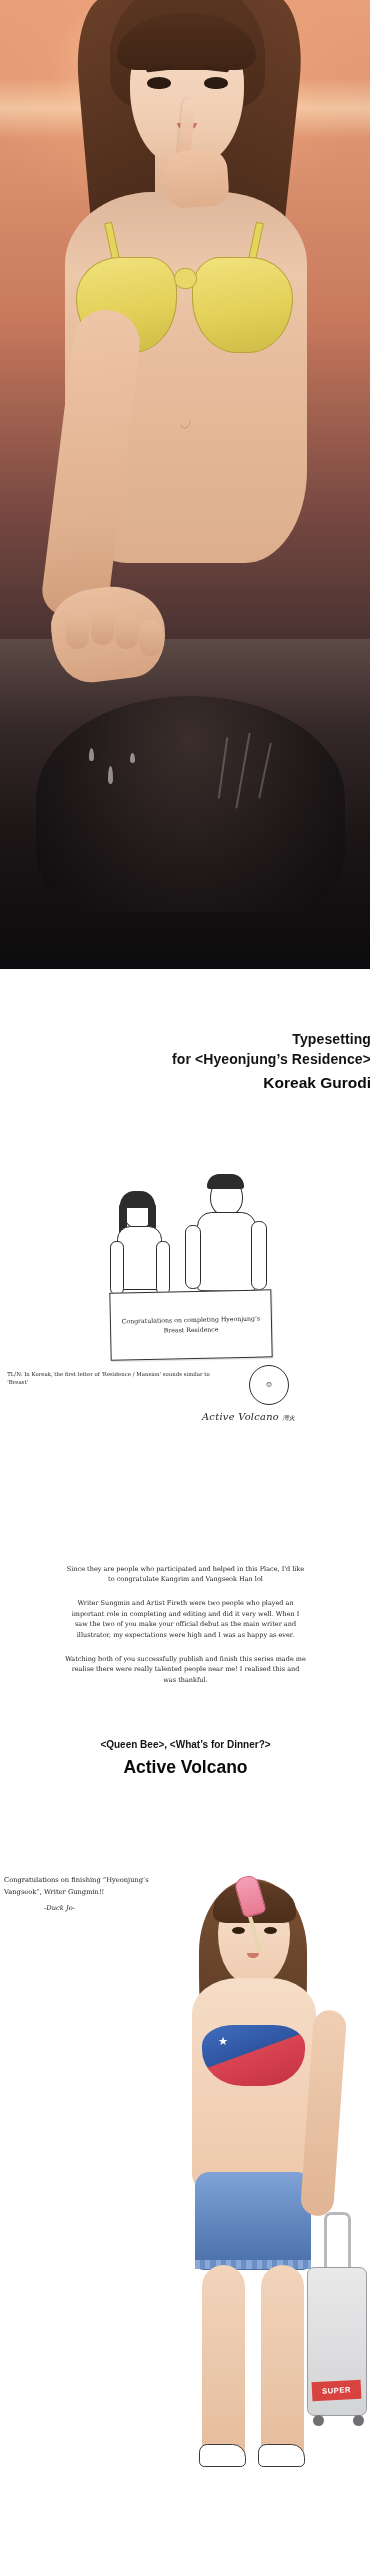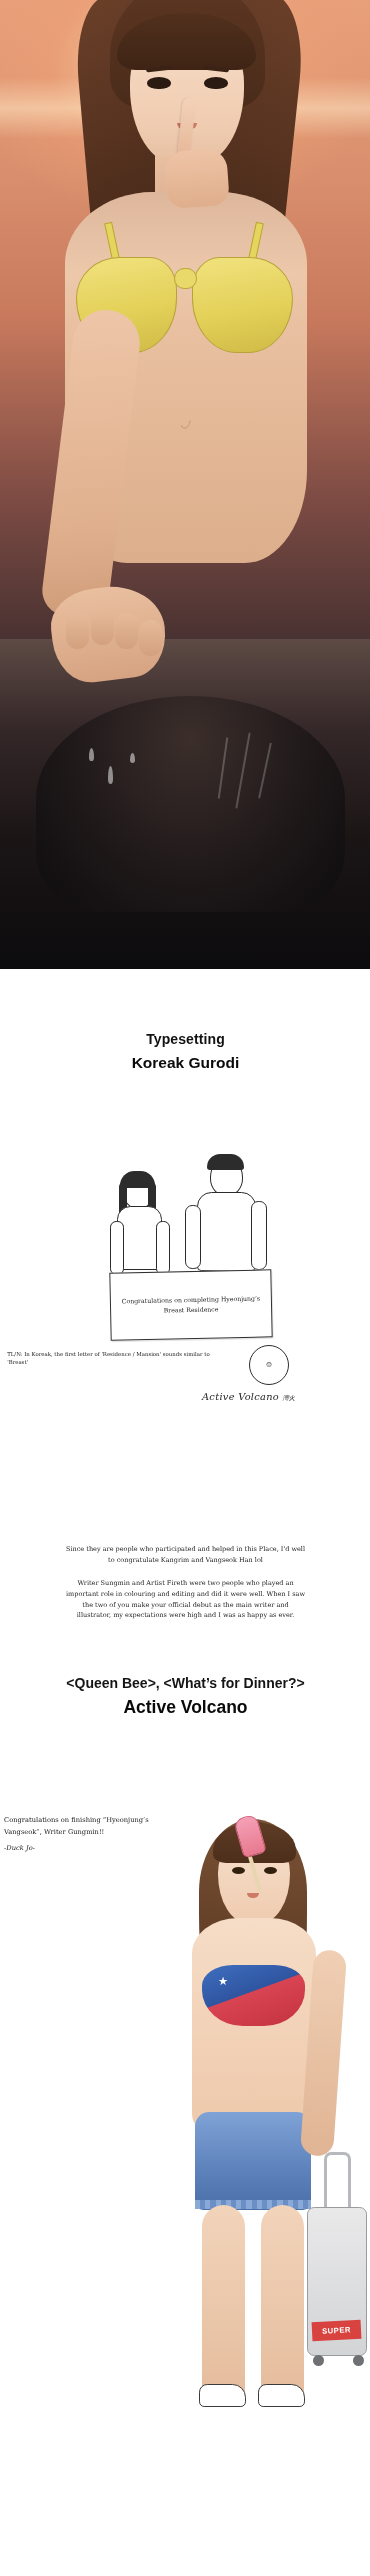--- a/index.html
+++ b/index.html
@@ -243,21 +243,21 @@
     width: 1.5px;
     background: rgba(255,255,255,0.22);
     border-radius: 1px;
   }
   .m1 { left: 222px; top: 737px; height: 62px; transform: rotate(8deg); }
   .m2 { left: 242px; top: 732px; height: 77px; transform: rotate(10deg); }
   .m3 { left: 264px; top: 742px; height: 57px; transform: rotate(12deg); }
 
   
   .credit-block {
-    text-align: center;
+    text-align: right;
     padding-top: 61px;
   }
   .credit-line {
     font-size: 14px;
     font-weight: 700;
     color: #121212;
     line-height: 1.42;
     letter-spacing: 0.1px;
   }
   .credit-name {
@@ -373,21 +373,21 @@
     color: #1c1c1c;
   }
   .letter p { margin: 0 0 13.4px 0; }
 
   
   .credit-block-2 {
     text-align: center;
     margin-top: 54px;
   }
   .works-line {
-    font-size: 14px;
+    font-size: 10px;
     font-weight: 700;
     color: #151515;
     margin-bottom: 6.2px;
   }
   .artist-name {
     font-size: 17.5px;
     font-weight: 700;
     color: #0a0a0a;
   }
 
@@ -405,20 +405,21 @@
     left: 4.1px; top: 20.6px;
     width: 170px;
     font-family: "DejaVu Serif", serif;
     font-size: 6.7px;
     line-height: 1.7;
     color: #1b1b1b;
   }
   .note-sign {
     margin-top: 5.2px;
     font-style: italic;
+    margin-left: 40px;
   }
   .p2-hair-back {
     position: absolute;
     left: 199px; top: 24px;
     width: 108px; height: 242px;
     background: linear-gradient(185deg, #7b5235 0%, #5e3c25 60%, #4a2d1a 100%);
     border-radius: 57px 57px 36px 46px / 77px 77px 155px 155px;
   }
   .p2-face {
     position: absolute;
@@ -611,20 +612,21 @@
     <div class="sweat s1"></div>
     <div class="sweat s2"></div>
     <div class="sweat s3"></div>
     <div class="motion-line m1"></div>
     <div class="motion-line m2"></div>
     <div class="motion-line m3"></div>
   </div>
 
   <div class="credit-block">
     <div class="credit-line">Typesetting</div>
+    <div class="credit-line">for &lt;Hyeonjung’s Residence&gt;</div>
     <div class="credit-name">Koreak Gurodi</div>
   </div>
 
   <div class="sketch-wrap">
 
     <div class="sk-figure-girl">
       <div class="sk-head" style="left:13.4px; top:0; width:29px; height:33px;"></div>
       <div class="sk-hair" style="left:10.3px; top:-3.1px; width:35px; height:17.5px; border-radius:17.5px 17.5px 3.1px 3.1px;"></div>
       <div class="sk-hair" style="left:9.3px; top:9.3px; width:8.2px; height:40px; border-radius:4.1px;"></div>
       <div class="sk-hair" style="left:38px; top:9.3px; width:8.2px; height:44px; border-radius:4.1px;"></div>
@@ -651,22 +653,23 @@
       <div class="stamp-face">☺</div>
     </div>
 
     <div class="signature">
       <span>Active Volcano</span>
       <small>灣火</small>
     </div>
   </div>
 
   <div class="letter">
-    <p>Since they are people who participated and helped in this Place, I'd well to congratulate Kangrim and Vangseok Han lol</p>
-    <p>Writer Sungmin and Artist Fireth were two people who played an important role in colouring and editing and did it were well. When I saw the two of you make your official debut as the main writer and illustrator, my expectations were high and I was as happy as ever.</p>
+    <p>Since they are people who participated and helped in this Place, I'd like to congratulate Kangrim and Vangseok Han lol</p>
+    <p>Writer Sungmin and Artist Fireth were two people who played an important role in completing and editing and did it very well. When I saw the two of you make your official debut as the main writer and illustrator, my expectations were high and I was as happy as ever.</p>
+    <p>Watching both of you successfully publish and finish this series made me realise there were really talented people near me! I realised this and was thankful.</p>
   </div>
 
   <div class="credit-block-2">
     <div class="works-line">&lt;Queen Bee&gt;, &lt;What’s for Dinner?&gt;</div>
     <div class="artist-name">Active Volcano</div>
   </div>
 
   <div class="panel2">
     <div class="note-text">
       <span>Congratulations on finishing “Hyeonjung’s Vangseok”, Writer Gungmin!!</span>

